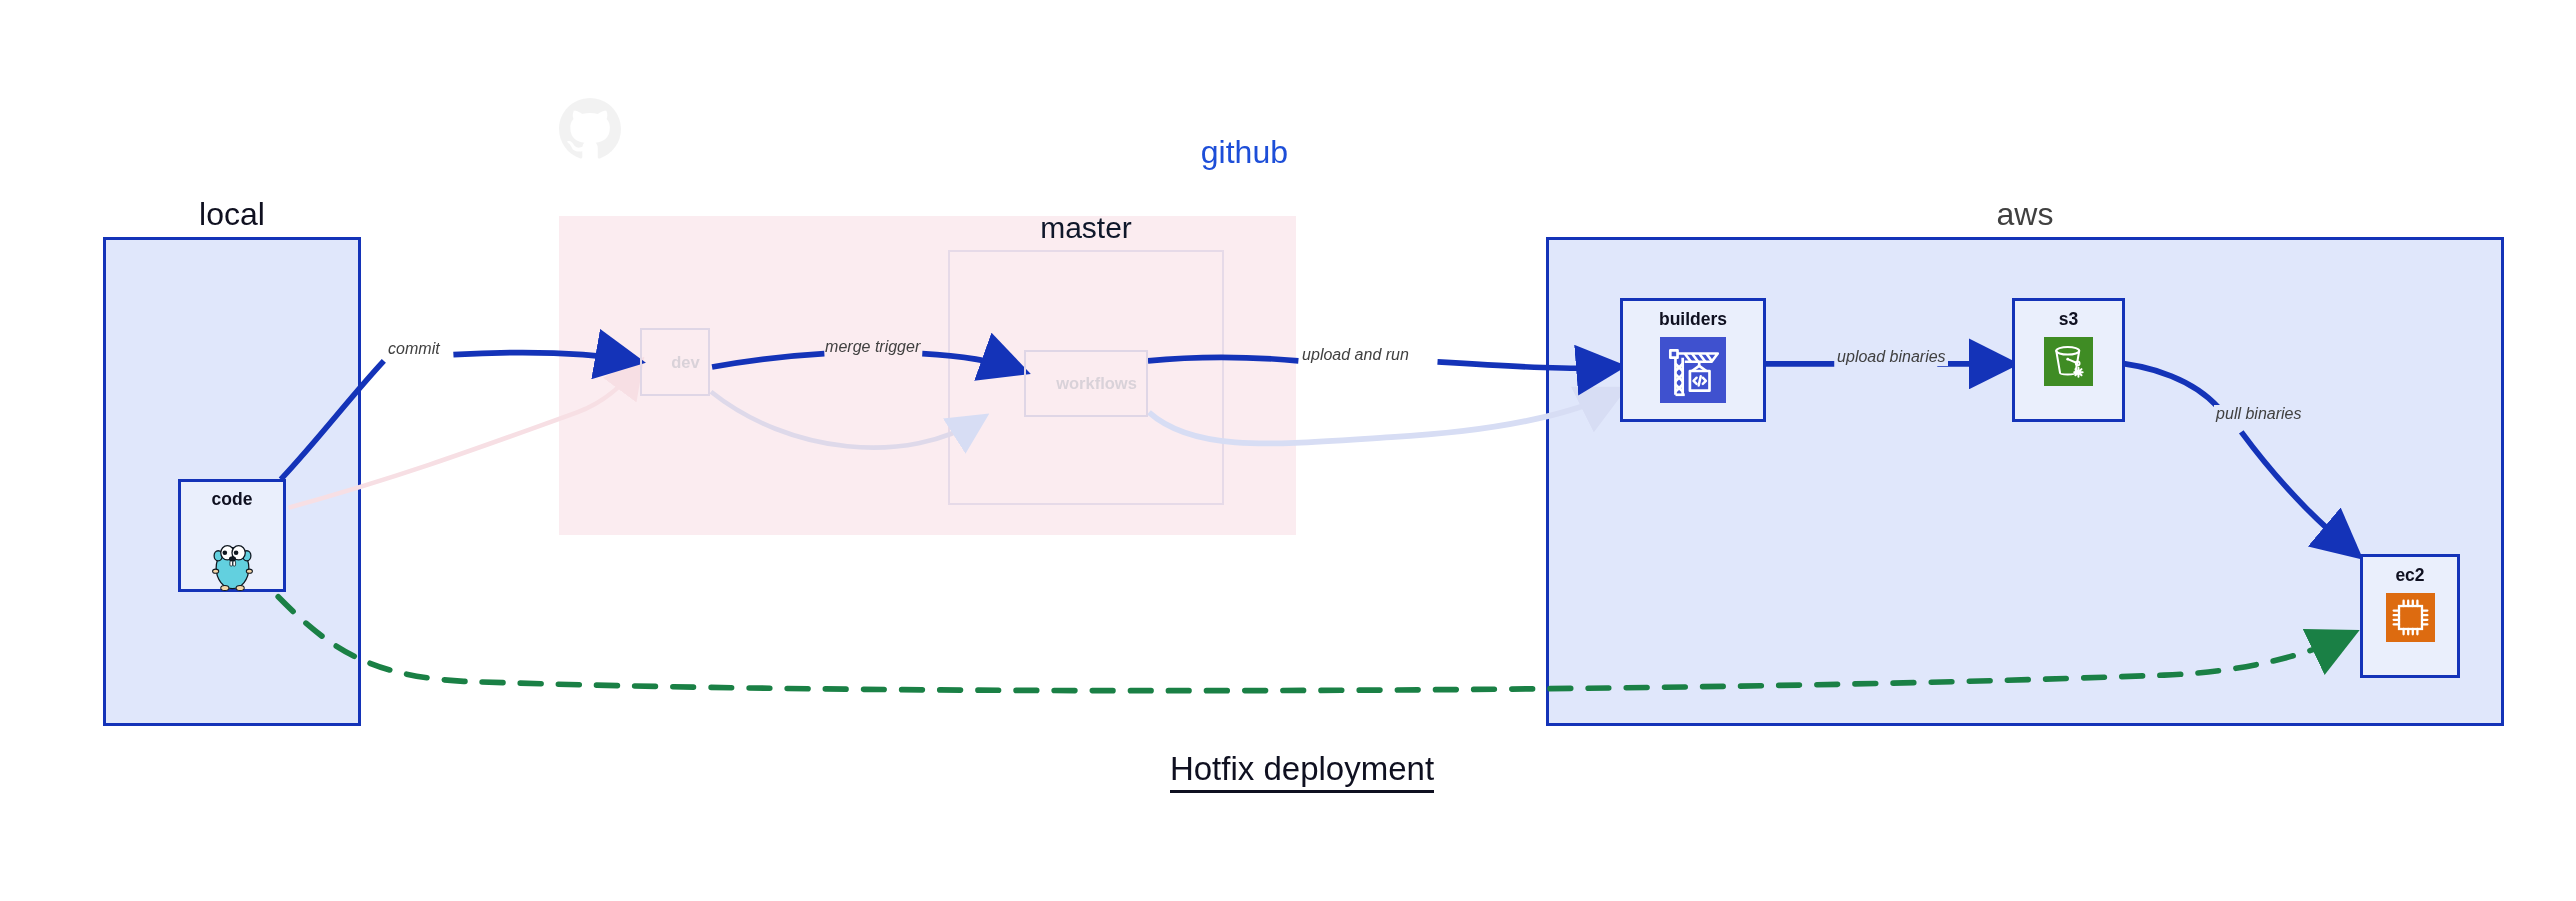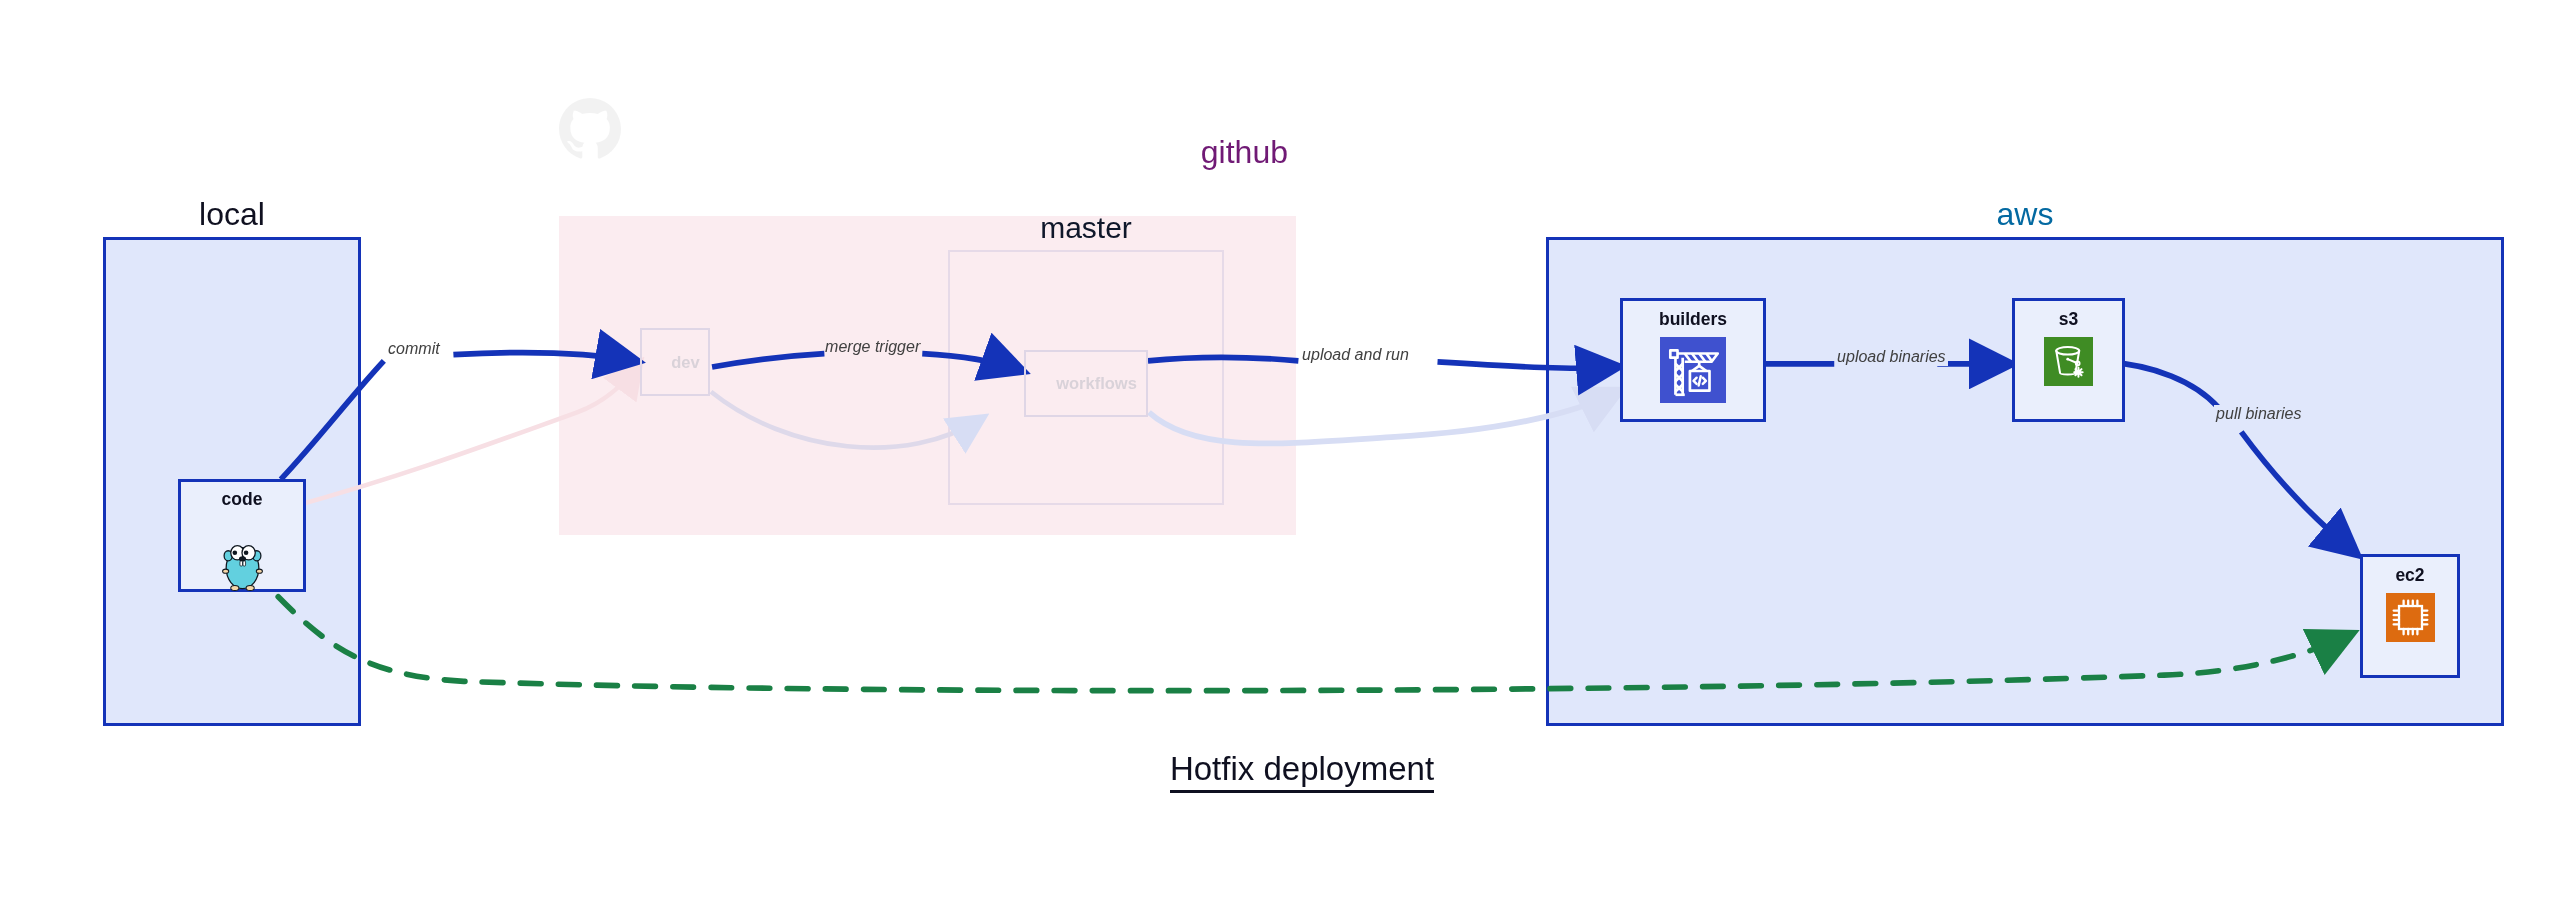--- a/index.html
+++ b/index.html
@@ -9,41 +9,41 @@
   
   .group{position:absolute;box-sizing:border-box;}
   .group-label{position:absolute;text-align:center;white-space:nowrap;}
 
   #grp-local{left:103px;top:237px;width:258px;height:489px;
              background:#e0e7fb;border:3.6px solid #1433b8;}
   #lbl-local{left:103px;top:196px;width:258px;font-size:32px;color:#0f1020;}
 
   #grp-github{left:559px;top:216px;width:737px;height:319px;
               background:#f9e0e6;opacity:.60;}
-  #lbl-github{left:1030px;top:134px;width:258px;font-size:32px;color:#701a75;text-align:right;}
+  #lbl-github{left:1030px;top:134px;width:258px;font-size:32px;color:#1d4ed8;text-align:right;}
 
   #grp-master{left:948px;top:250px;width:276px;height:255px;
               background:rgba(249,224,230,0);border:2.1px solid #d9cfe4;opacity:.62;}
   #lbl-master{left:948px;top:211px;width:276px;font-size:30px;color:#0f172a;}
 
   #grp-aws{left:1546px;top:237px;width:958px;height:489px;
            background:#e0e7fb;border:3.6px solid #1433b8;}
-  #lbl-aws{left:1546px;top:196px;width:958px;font-size:32px;color:#0369a1;}
+  #lbl-aws{left:1546px;top:196px;width:958px;font-size:32px;color:#404040;}
 
   
   .node{position:absolute;box-sizing:border-box;display:flex;flex-direction:column;
         align-items:center;background:#eaeffc;}
   .node-title{font-weight:bold;color:#0f1020;white-space:nowrap;}
   .node-icon{display:flex;align-items:center;justify-content:center;}
 
   .node.solid{border:3.1px solid #1433b8;}
   .node.faded{border:2.1px solid #dfd6e6;background:rgba(255,255,255,0);}
   .node.faded .node-title{color:#d9d2d9;margin-left:21px;}
 
-  #node-code{left:178px;top:479px;width:128px;height:113px;padding-top:7.2px;gap:17px;}
+  #node-code{left:178px;top:479px;width:108px;height:113px;padding-top:7.2px;gap:17px;}
   #node-code .node-title{font-size:17.5px;}
 
   #node-dev{left:640px;top:328px;width:70px;height:68px;
             align-items:center;justify-content:center;}
   #node-dev .node-title{font-size:16.5px;}
 
   #node-workflows{left:1024px;top:350px;width:124px;height:67px;
                   align-items:center;justify-content:center;}
   #node-workflows .node-title{font-size:16.5px;}
 

